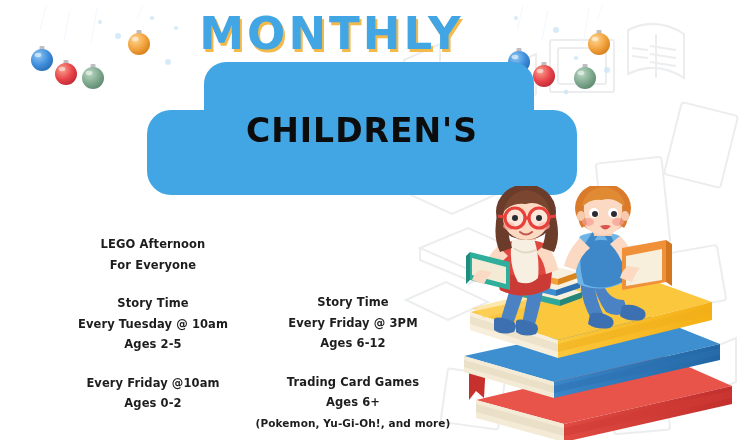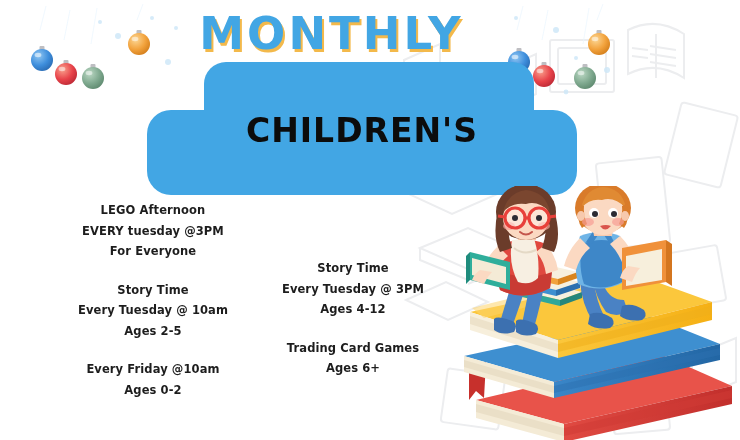--- a/index.html
+++ b/index.html
@@ -65,21 +65,21 @@
   #line-childrens { font-size:33px; line-height:46px; }
   #line-programming { font-size:37px; line-height:50px; letter-spacing:0.5px; }
 
   
   #illustration {
     position:absolute; right:-4px; bottom:-6px; width:330px; height:260px;
     z-index:6;
   }
 
   
-  .col { position:absolute; z-index:7; }
+  .col { position:absolute; z-index:7;margin-top:34px; }
   #col-left  { left:28px;  top:200px; width:250px; text-align:center; }
   #col-right { left:228px; top:258px; width:250px; text-align:center; }
 
   .block { margin-bottom:18px; }
   .block:last-child { margin-bottom:0; }
   .ln {
     font-family:"DejaVu Sans", sans-serif;
     font-size:11.5px;
     line-height:20.5px;
     font-weight:700;
@@ -375,39 +375,39 @@
         <path d="M252 54 L258 58 L258 100 L252 96 Z" fill="#D4761F"></path>
         <path d="M212 70 L248 63 L248 94 L212 100 Z" fill="#F7EFDC"></path>
       </g>
       <path d="M214 80 Q208 84 206 92 L218 96 Q222 86 226 82 Z" fill="#FBD9C2"></path>
     </g>
   </svg>
 
   <div class="col" id="col-left">
     <div class="block">
       <div class="ln">LEGO Afternoon</div>
-      <div class="ln">EVERY tuesday @3PM</div>
       <div class="ln">For Everyone</div>
     </div>
     <div class="block">
       <div class="ln">Story Time</div>
       <div class="ln">Every Tuesday @ 10am</div>
       <div class="ln">Ages 2-5</div>
     </div>
     <div class="block">
       <div class="ln">Every Friday @10am</div>
       <div class="ln">Ages 0-2</div>
     </div>
   </div>
 
   <div class="col" id="col-right">
     <div class="block">
       <div class="ln">Story Time</div>
-      <div class="ln">Every Tuesday @ 3PM</div>
-      <div class="ln">Ages 4-12</div>
+      <div class="ln">Every Friday @ 3PM</div>
+      <div class="ln">Ages 6-12</div>
     </div>
     <div class="block">
       <div class="ln">Trading Card Games</div>
       <div class="ln">Ages 6+</div>
+      <div class="ln small">(Pokemon, Yu-Gi-Oh!, and more)</div>
     </div>
   </div>
 
 </div>
 
 </body></html>

